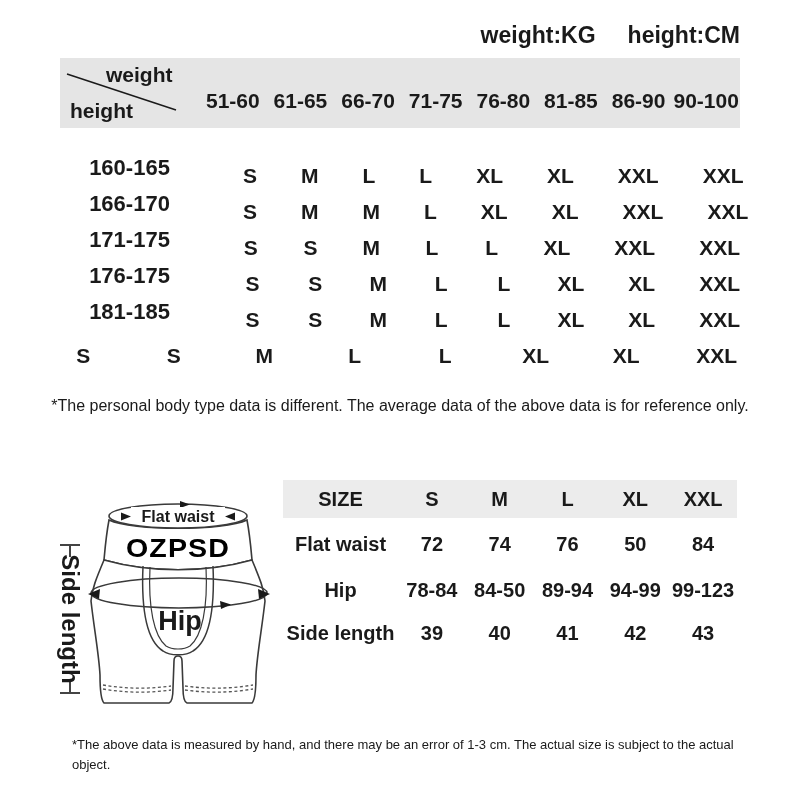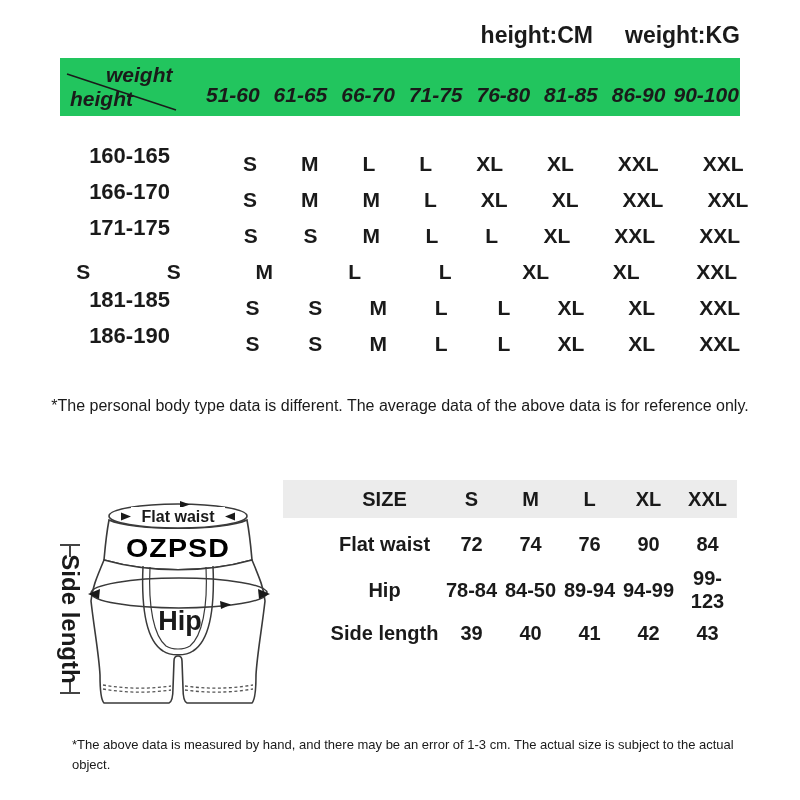--- a/index.html
+++ b/index.html
@@ -8,50 +8,50 @@
     background:#ffffff; color:#1a1a1a;
     font-family:"Liberation Sans", sans-serif;
   }
   .units {
     position:absolute; top:22px; right:60px;
     display:flex; gap:32px; font-size:23px; font-weight:700;
   }
   
   .t1 { position:absolute; left:60px; top:58px; width:680px; }
   .t1-header {
-    display:flex; align-items:center; height:58px; background:#22c55e; position:relative;font-style:italic;
+    display:flex; align-items:center; height:70px; background:#e5e5e5; position:relative;
   }
   .t1-corner { width:139px; flex:none; position:relative; height:100%; }
   .t1-corner svg { position:absolute; left:0; top:0; }
   .corner-weight { position:absolute; left:46px; top:5px; font-size:21px; font-weight:700; }
   .corner-height { position:absolute; left:10px; bottom:5px; font-size:21px; font-weight:700; }
   .t1c { flex:1; text-align:center; font-size:21px; font-weight:700;margin-top:16px; }
   .t1-body { margin-top:22px; }
   .t1-row { display:flex; align-items:center; height:36px;gap:44px; }
   .t1-label { width:139px; flex:none; text-align:center; font-size:22px; font-weight:700; }
   
   .note1 { position:absolute; left:0; top:397px; width:800px; text-align:center; font-size:16px; }
   .note2 { position:absolute; left:72px; top:735px; width:670px; font-size:13px; line-height:1.55; }
   
   .t2 { position:absolute; left:283px; top:480px; width:454px; }
   .t2-row { display:flex; align-items:center; }
   .t2-header { height:38px; background:#ececec; }
-  .t2-label { width:115px; flex:none; text-align:center; font-size:20px; font-weight:700; line-height:21px;padding-left:44px; }
+  .t2-label { width:115px; flex:none; text-align:center; font-size:20px; font-weight:700; line-height:21px; }
   .t2-label span { display:block; }
   .t2c { flex:1; text-align:center; font-size:20px; font-weight:700; }
   .r1 { height:52px; } .r2 { height:58px; } .r3 { height:40px; } .r4 { height:46px; }
   
   .diagram-svg { position:absolute; left:40px; top:493px; }
 </style>
 </head>
 <body>
 
 <div class="units">
+  <span>weight:KG</span>
   <span>height:CM</span>
-  <span>weight:KG</span>
 </div>
 
 <div class="t1">
   <div class="t1-header">
     <div class="t1-corner">
       <svg width="139" height="70">
         <line x1="7" y1="16" x2="116" y2="52" stroke="#1a1a1a" stroke-width="1.5"></line>
       </svg>
       <span class="corner-weight">weight</span>
       <span class="corner-height">height</span>
@@ -93,20 +93,21 @@
       <div class="t1c">S</div>
       <div class="t1c">S</div>
       <div class="t1c">M</div>
       <div class="t1c">L</div>
       <div class="t1c">L</div>
       <div class="t1c">XL</div>
       <div class="t1c">XXL</div>
       <div class="t1c">XXL</div>
     </div>
     <div class="t1-row">
+      <div class="t1-label">176-175</div>
       <div class="t1c">S</div>
       <div class="t1c">S</div>
       <div class="t1c">M</div>
       <div class="t1c">L</div>
       <div class="t1c">L</div>
       <div class="t1c">XL</div>
       <div class="t1c">XL</div>
       <div class="t1c">XXL</div>
     </div>
     <div class="t1-row">
@@ -114,21 +115,20 @@
       <div class="t1c">S</div>
       <div class="t1c">S</div>
       <div class="t1c">M</div>
       <div class="t1c">L</div>
       <div class="t1c">L</div>
       <div class="t1c">XL</div>
       <div class="t1c">XL</div>
       <div class="t1c">XXL</div>
     </div>
     <div class="t1-row">
-      <div class="t1-label">186-190</div>
       <div class="t1c">S</div>
       <div class="t1c">S</div>
       <div class="t1c">M</div>
       <div class="t1c">L</div>
       <div class="t1c">L</div>
       <div class="t1c">XL</div>
       <div class="t1c">XL</div>
       <div class="t1c">XXL</div>
     </div>
   </div>
@@ -186,21 +186,21 @@
     <div class="t2c">XXL</div>
   </div>
   <div class="t2-row r1">
     <div class="t2-label">
       <span>Flat waist</span>
       <span></span>
     </div>
     <div class="t2c">72</div>
     <div class="t2c">74</div>
     <div class="t2c">76</div>
-    <div class="t2c">90</div>
+    <div class="t2c">50</div>
     <div class="t2c">84</div>
   </div>
   <div class="t2-row r3">
     <div class="t2-label">
       <span>Hip</span>
       <span></span>
     </div>
     <div class="t2c">78-84</div>
     <div class="t2c">84-50</div>
     <div class="t2c">89-94</div>

